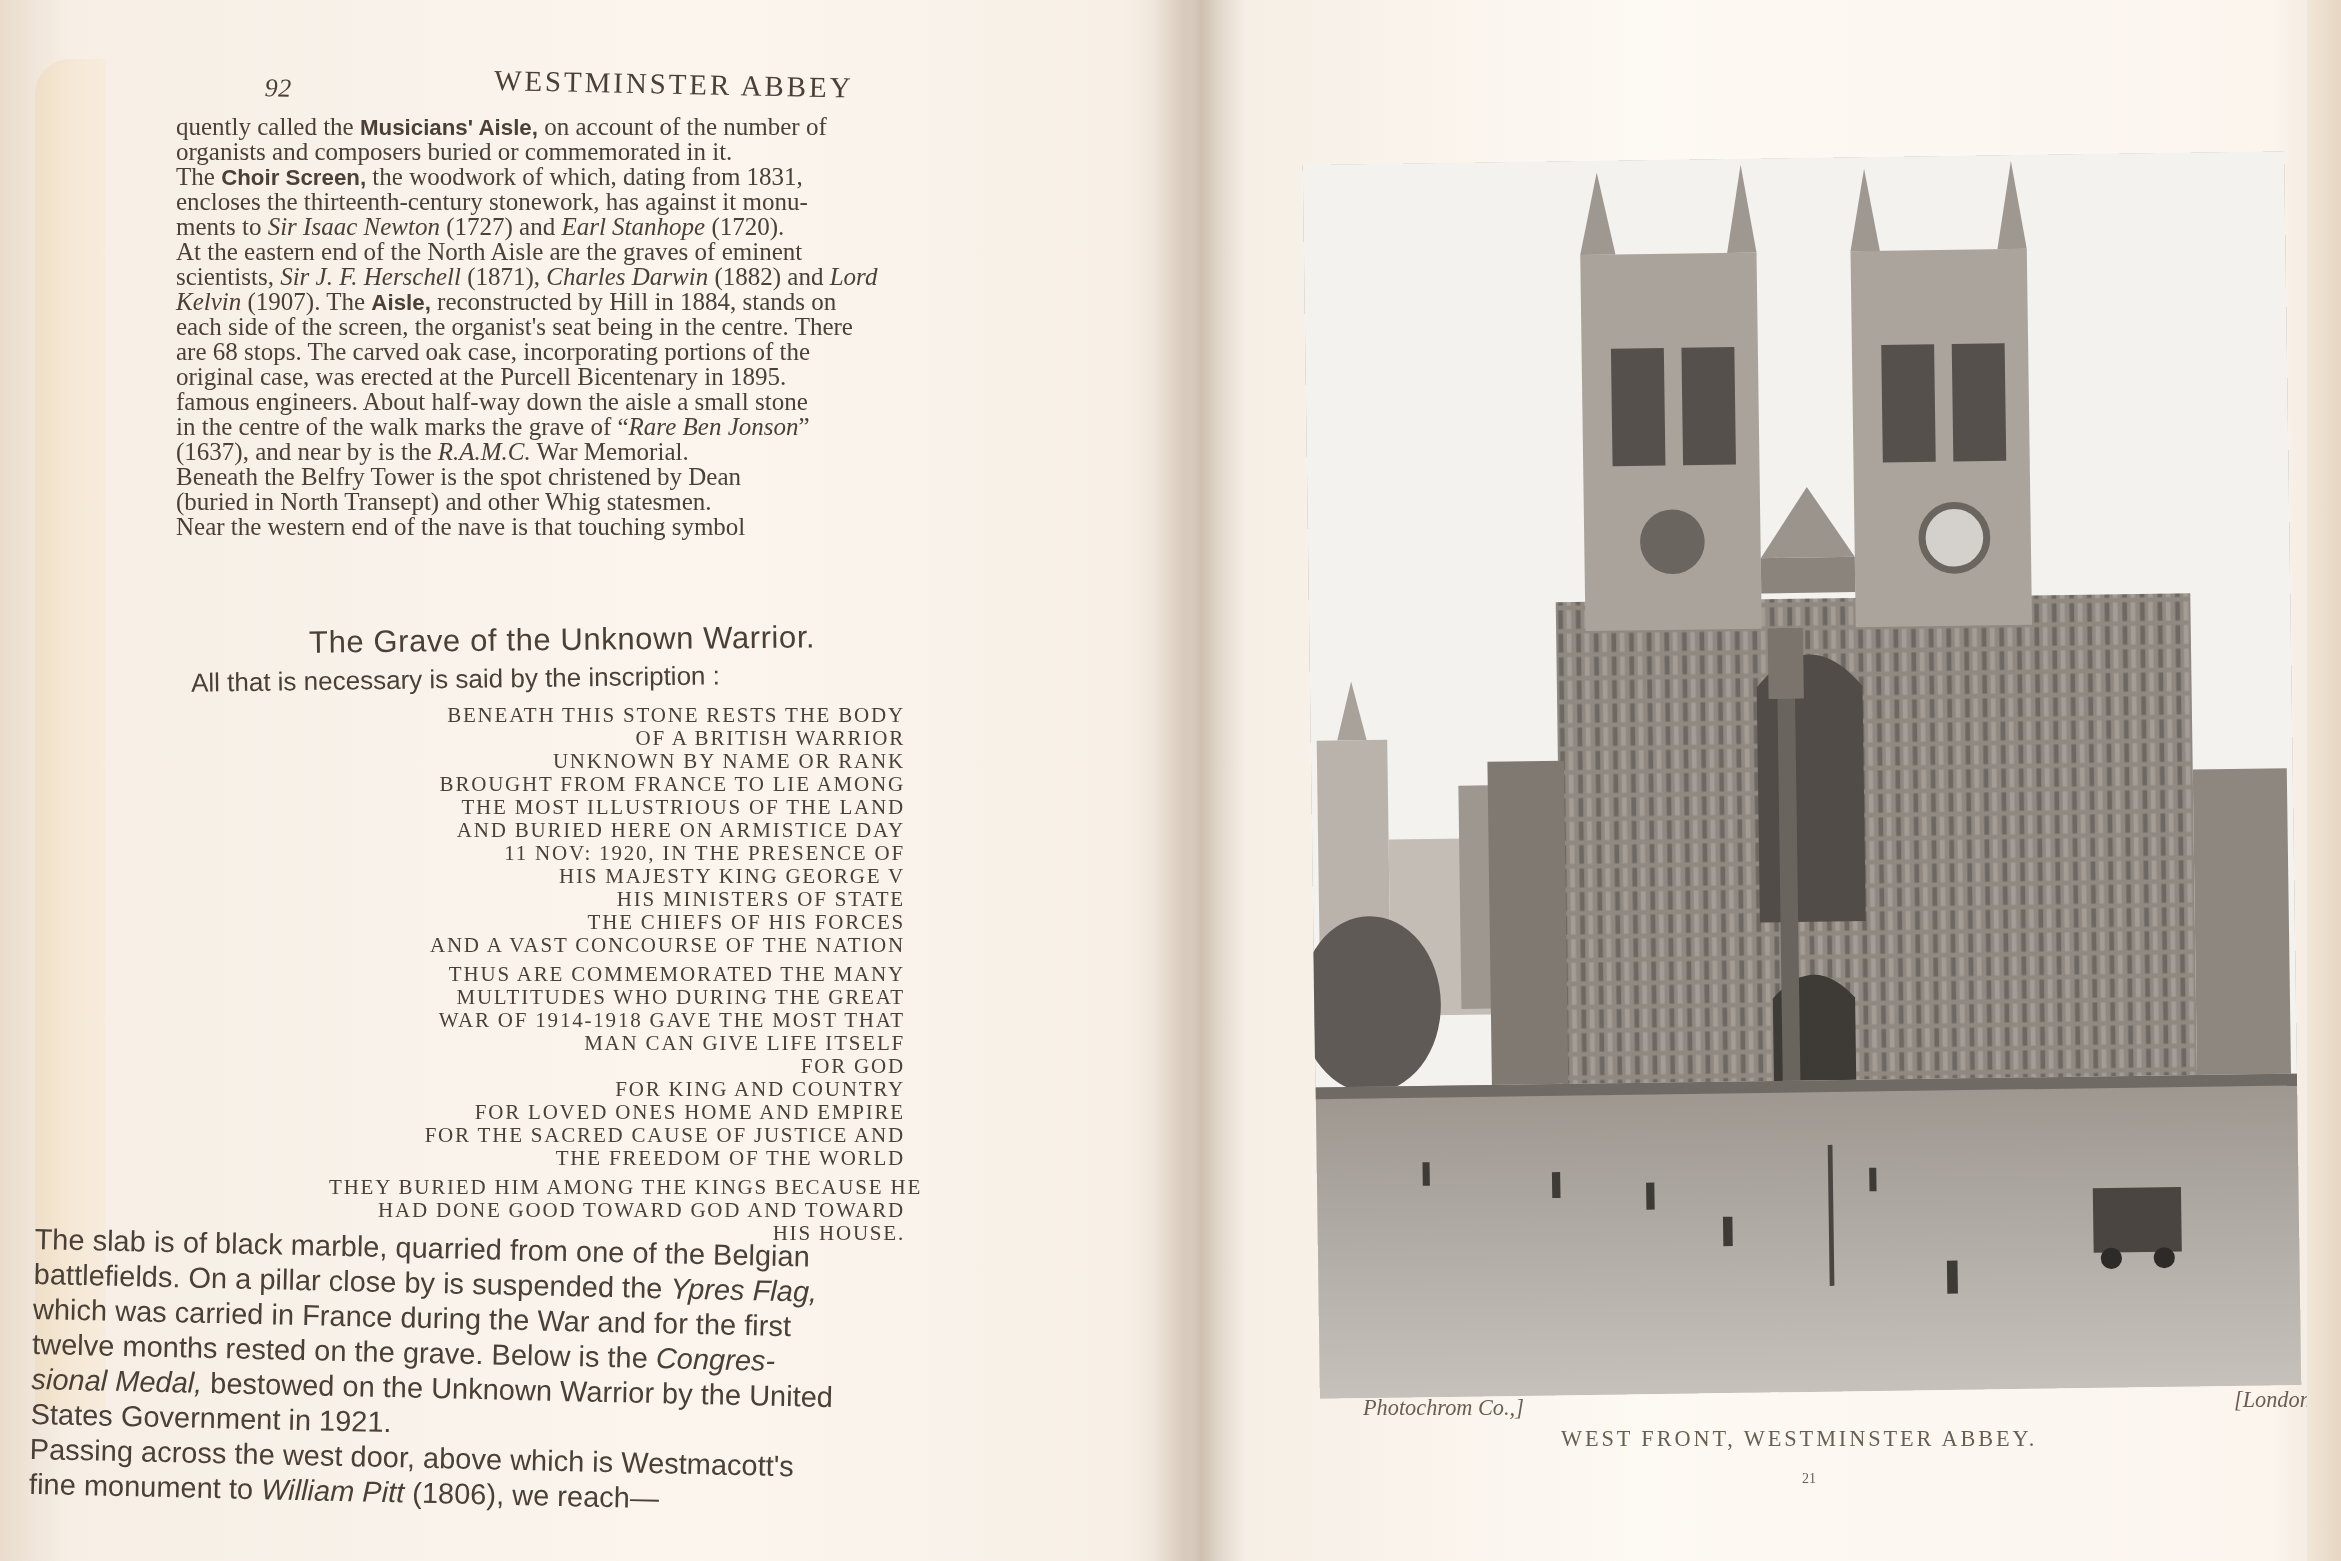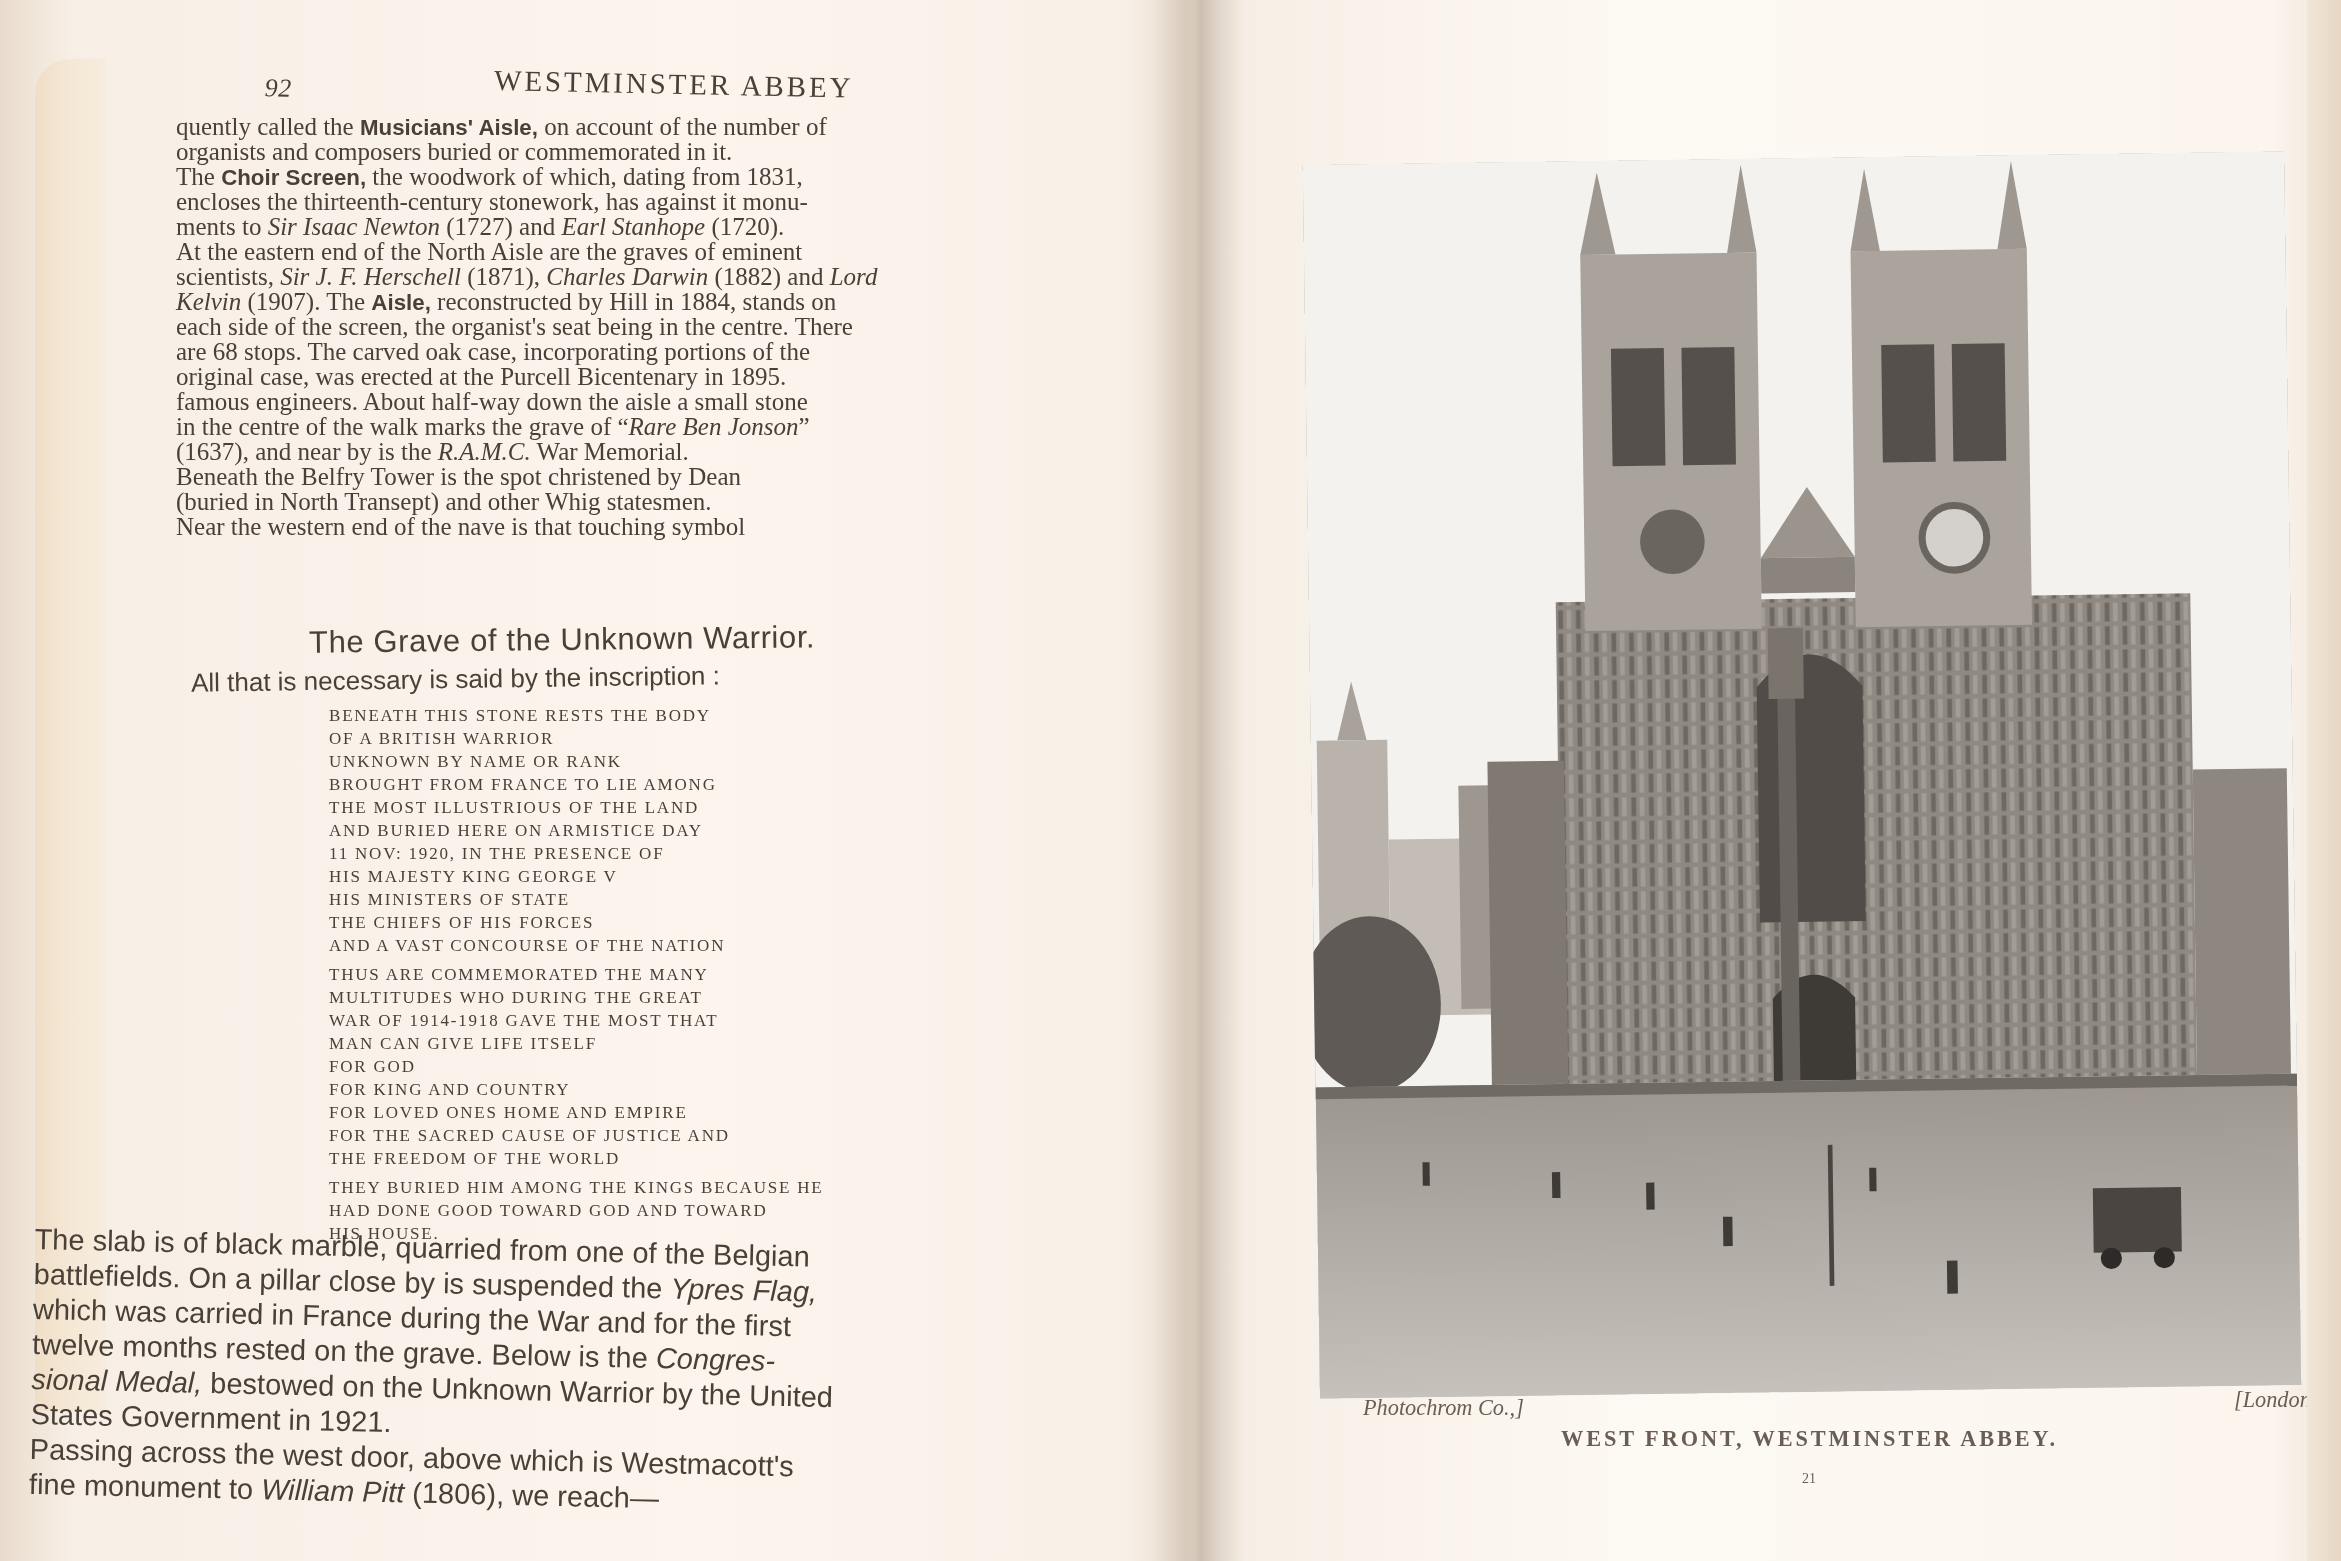--- a/index.html
+++ b/index.html
@@ -16,31 +16,31 @@
   .head-title { position:absolute; left:241px; top:0; font-size:29px; letter-spacing:2.9px; }
 
   .body-text { position:absolute; left:176px; top:114px; width:952px; font-size:25px; line-height:25px; }
   .line { white-space:nowrap; display:block; height:25px; }
   .b { font-family:"Liberation Sans", sans-serif; font-weight:bold; font-size:22.3px; }
   .i { font-style:italic; }
 
   .section-head { position:absolute; left:309px; top:622px; font-size:31px; font-family:"Liberation Sans", sans-serif; letter-spacing:0.6px; transform:rotate(-0.6deg); }
   .intro { position:absolute; left:191px; top:664px; font-size:26px; font-family:"Liberation Sans", sans-serif; transform:rotate(-0.8deg); }
 
-  .inscription { position:absolute; left:329px; top:704px; width:576px; text-align:left; font-size:17px; line-height:23px; letter-spacing:1.8px; text-transform:uppercase; font-variant:small-caps; }
+  .inscription { position:absolute; left:329px; top:704px; width:576px; text-align:right; font-size:21px; line-height:23px; letter-spacing:1.8px; text-transform:uppercase; font-variant:small-caps; }
   .inscription .ins-line { display:block; white-space:nowrap; }
   .inscription .gap { height:5.9px; }
 
   .tail-text { position:absolute; left:35px; top:1222px; width:1035px; font-size:29px; line-height:35px; font-family:"Liberation Sans", sans-serif; transform:rotate(1.3deg); transform-origin:left top; }
   .tail-text .line { height:35px; }
 
   .photo-frame { position:absolute; left:100px; top:150px; width:982px; height:1234px; background:#f4f2ef; transform:rotate(-0.8deg); transform-origin:center; overflow:hidden; box-shadow:0 0 0 1.2px #cfc9c1 inset; }
   .photo-caption-left { position:absolute; left:152px; top:1387px; font-size:22.3px; font-style:italic; color:#6a5e54; }
   .photo-caption-right { position:absolute; left:1023px; top:1379px; font-size:22.3px; font-style:italic; color:#6a5e54; }
-  .plate-title { position:absolute; left:350px; top:1418px; font-size:22.3px; letter-spacing:2.9px; color:#6a5e54;font-weight:bold; }
+  .plate-title { position:absolute; left:350px; top:1418px; font-size:22.3px; letter-spacing:2.9px; color:#6a5e54; }
   .plate-num { position:absolute; left:591px; top:1463px; font-size:14px; color:#6a5e54; }
 </style>
 </head>
 <body>
 
 <div class="scene">
   <div class="page-edge"></div>
 
   <div class="left-page">
     <div class="running-head">

